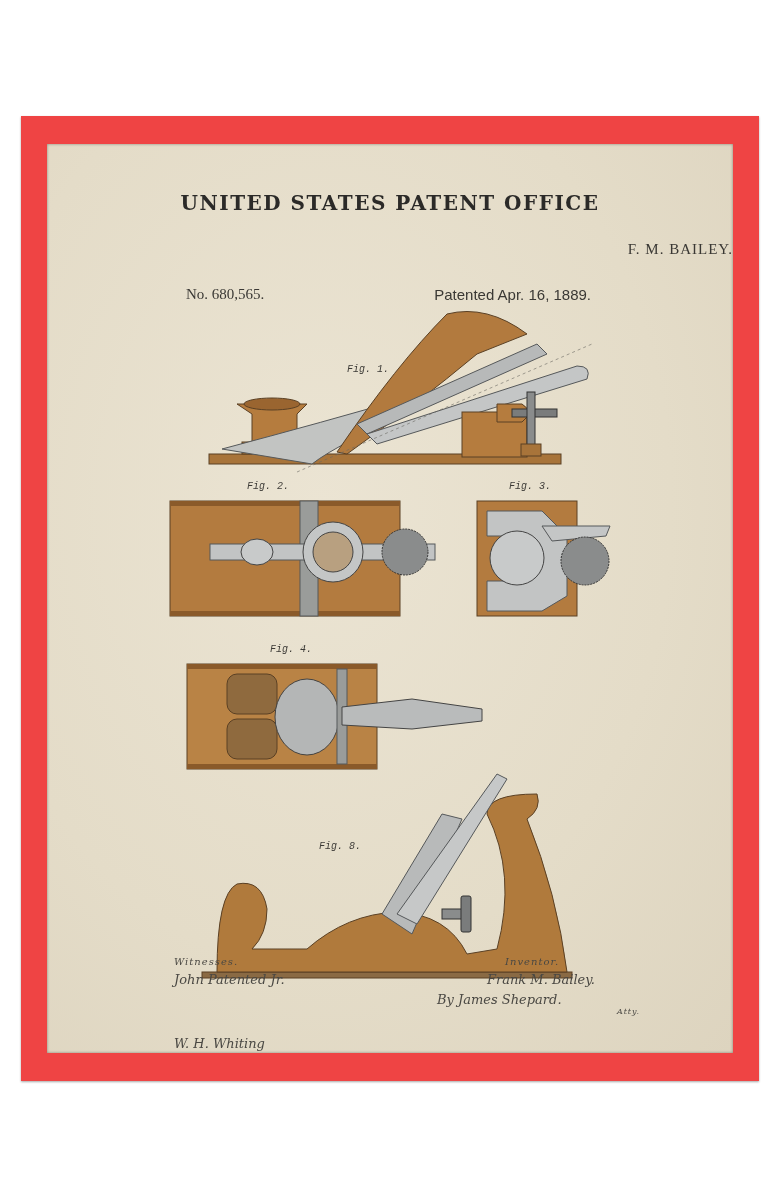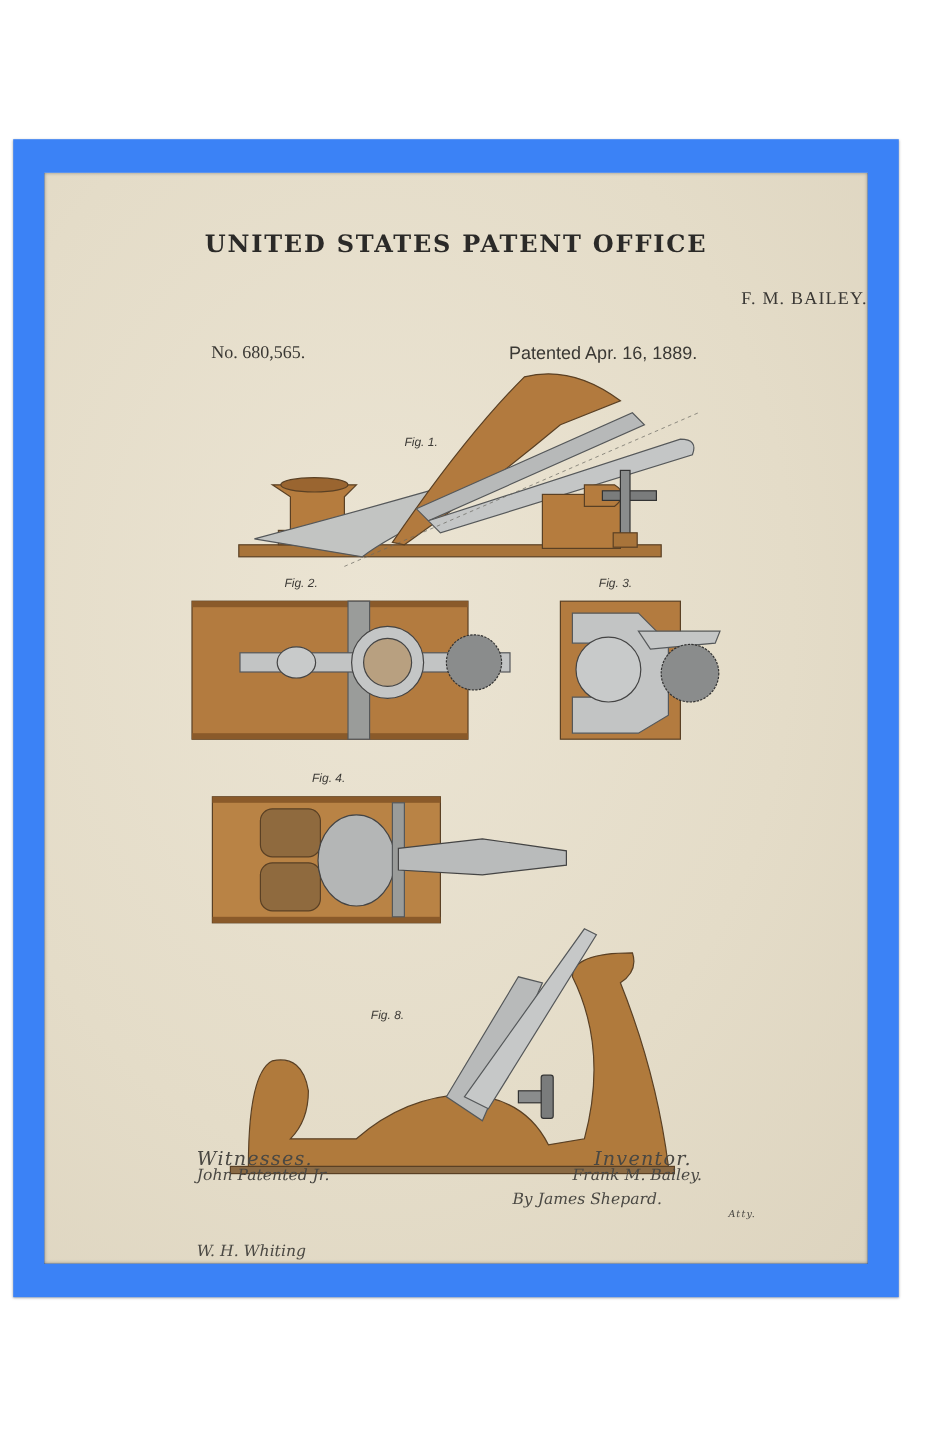--- a/index.html
+++ b/index.html
@@ -1,29 +1,29 @@
 <!DOCTYPE html>
 <html><head>
 <meta charset="utf-8">
 <style>
   html, body { margin:0; padding:0; background:#ffffff; }
   body { width:780px; height:1196px; position:relative; overflow:hidden; font-family:"DejaVu Serif", serif; }
-  .frame { position:absolute; left:11px; top:116px; width:738px; height:965px; background:#3b82f6; box-shadow:0 1px 2px rgba(0,0,0,0.35); }
+  .frame { position:absolute; left:21px; top:116px; width:738px; height:965px; background:#ef4444; box-shadow:0 1px 2px rgba(0,0,0,0.35); }
   .paper { position:absolute; left:26px; top:28px; width:686px; height:909px;
     background: radial-gradient(ellipse at 40% 40%, #ebe4d3 0%, #e4dcc8 60%, #ddd4bf 100%);
     box-shadow: inset 0 0 3px rgba(0,0,0,0.4); overflow:hidden; }
   .title { position:absolute; left:0; right:0; top:47px; text-align:center; font-family:"DejaVu Serif", serif; font-weight:bold; font-size:20px; letter-spacing:1.5px; color:#2b2a28; }
   .inventor { position:absolute; left:0; right:0; top:97px; text-align:right; font-family:"Liberation Serif", serif; font-size:15px; letter-spacing:1px; color:#3a3834; }
   .invention { position:absolute; left:0; right:0; top:121px; text-align:center; font-family:"Liberation Serif", serif; font-size:11px; letter-spacing:0.6px; color:#3a3834; }
   .patno { position:absolute; left:139px; top:142px; font-family:"Liberation Serif", serif; font-size:15px; color:#3a3834; }
   .patdate { position:absolute; right:142px; top:142px; font-family:Liberation Sans, sans-serif; font-size:15px; color:#3a3834; }
   .fig { position:absolute; }
-  .figlabel { position:absolute; font-family:Liberation Sans, sans-serif; font-style:italic; font-size:10px; color:#3c3a36; }
+  .figlabel { position:absolute; font-family:Liberation Mono, monospace; font-style:italic; font-size:10px; color:#3c3a36; }
   .sig { position:absolute; font-family:"DejaVu Serif", serif; font-style:italic; color:#4a4843; }
-  .sig-head { font-size:16px; letter-spacing:1px; }
+  .sig-head { font-size:10px; letter-spacing:1px; }
   .sig-name { font-size:13px; }
 </style>
 </head>
 <body>
 
 <div class="frame">
   <div class="paper">
 
     <div class="title">UNITED STATES PATENT OFFICE</div>
     <div class="inventor">F. M. BAILEY.</div>

